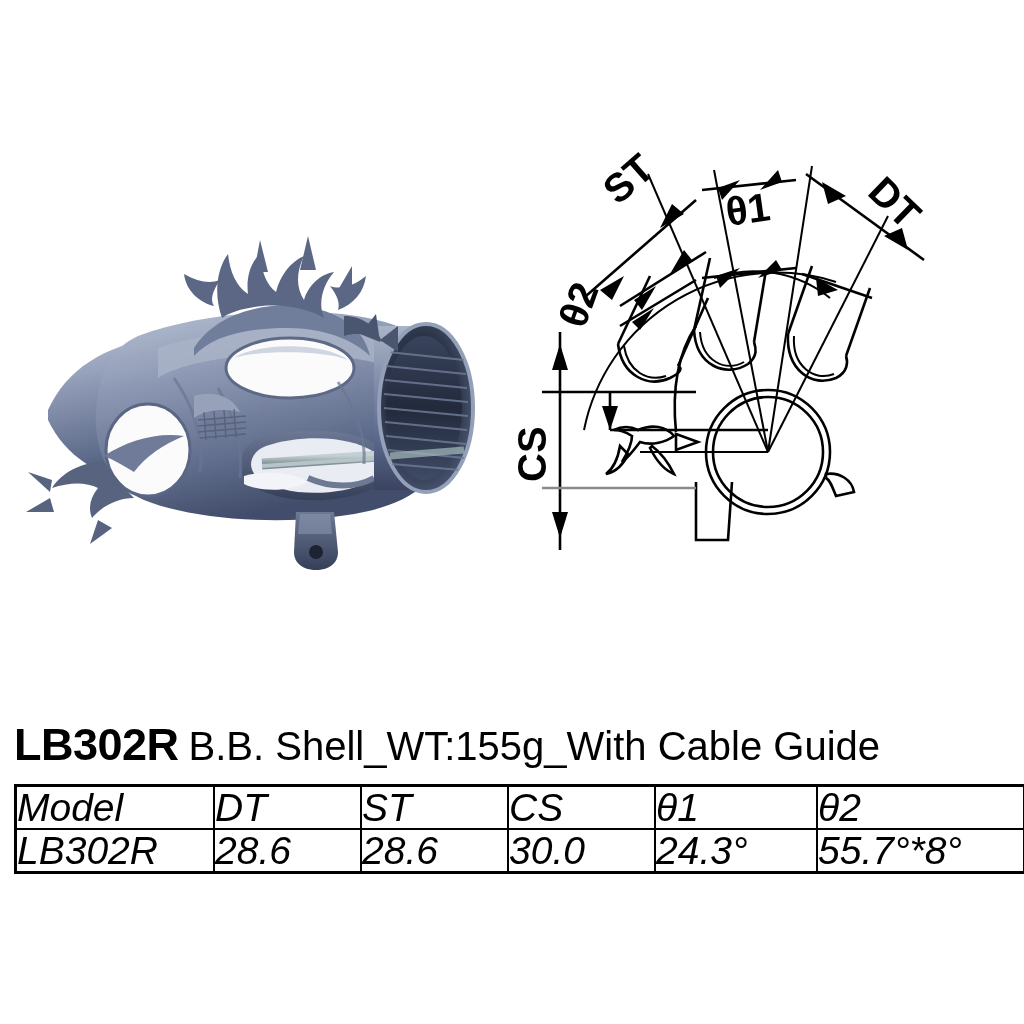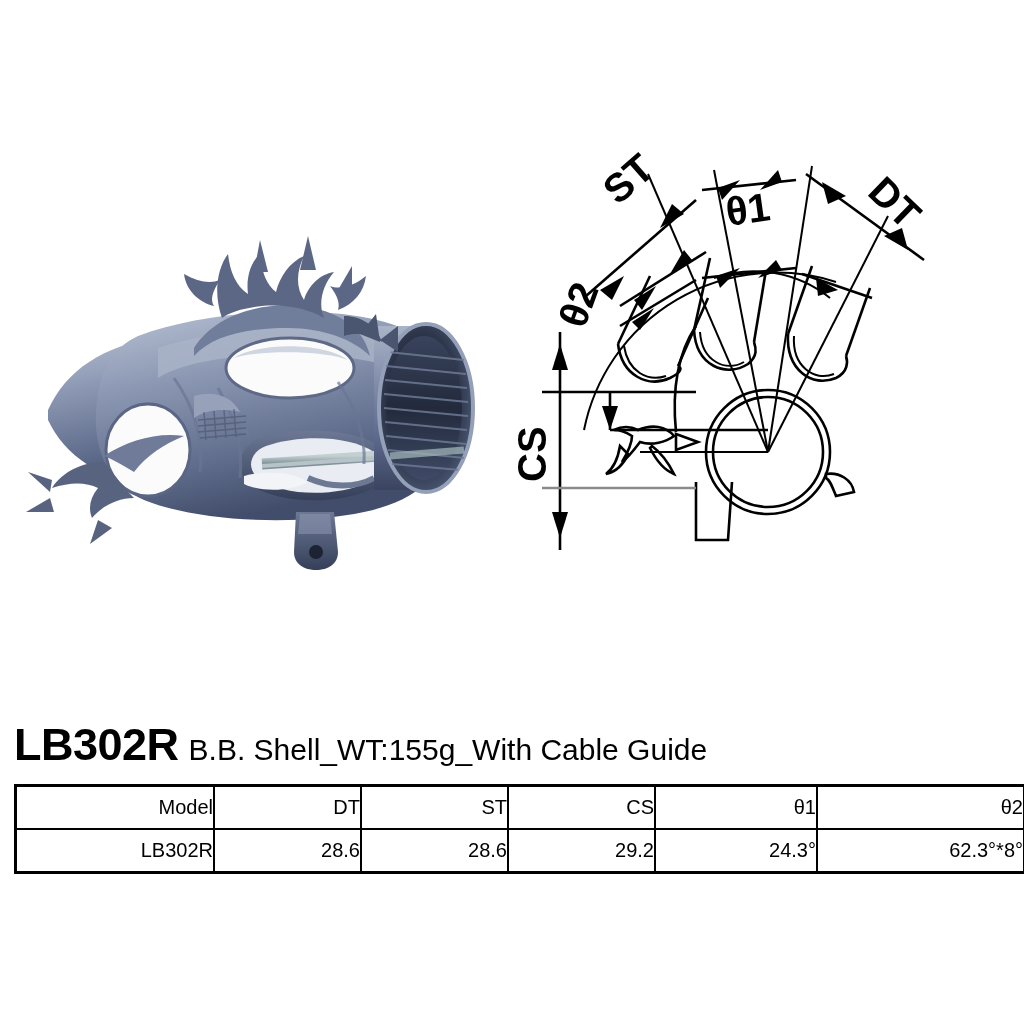--- a/index.html
+++ b/index.html
@@ -54,43 +54,44 @@
     align-items: baseline;
     white-space: nowrap;
   }
   #model-code {
     font-size: 45px;
     font-weight: bold;
     letter-spacing: -0.5px;
     line-height: 1;
   }
   #product-description {
-    font-size: 30px;
+    font-size: 40px;
     font-weight: normal;
     margin-left: 10px;
     line-height: 1;
   }
 
   
   #spec-table {
     position: absolute;
     left: 14px;
     top: 784px;
     width: 996px;
     border-collapse: collapse;
     table-layout: fixed;
   }
   #spec-table td {
     border: 2px solid #000000;
-    text-align: right;
-    font-size: 20px;
+    text-align: left;
+    font-size: 39px;
     height: 41px;
     padding: 0;
     line-height: 41px;
     font-weight: normal;
+    font-style: italic;
   }
   #spec-table tr:first-child td { border-top-width: 3px; }
   #spec-table tr:last-child  td { border-bottom-width: 3px; }
   #spec-table td:first-child  { border-left-width: 3px; }
   #spec-table td:last-child   { border-right-width: 3px; }
 
   .col-model { width: 196px; }
   .col-dim   { width: 145px; }
   .col-ang1  { width: 160px; }
   .col-ang2  { width: 205px; }
@@ -379,18 +380,18 @@
       <td class="col-dim">DT</td>
       <td class="col-dim">ST</td>
       <td class="col-dim">CS</td>
       <td class="col-ang1">θ1</td>
       <td class="col-ang2">θ2</td>
     </tr>
     <tr>
       <td class="col-model">LB302R</td>
       <td class="col-dim">28.6</td>
       <td class="col-dim">28.6</td>
-      <td class="col-dim">29.2</td>
+      <td class="col-dim">30.0</td>
       <td class="col-ang1">24.3°</td>
-      <td class="col-ang2">62.3°*8°</td>
+      <td class="col-ang2">55.7°*8°</td>
     </tr>
   </tbody>
 </table>
 
 </body></html>

